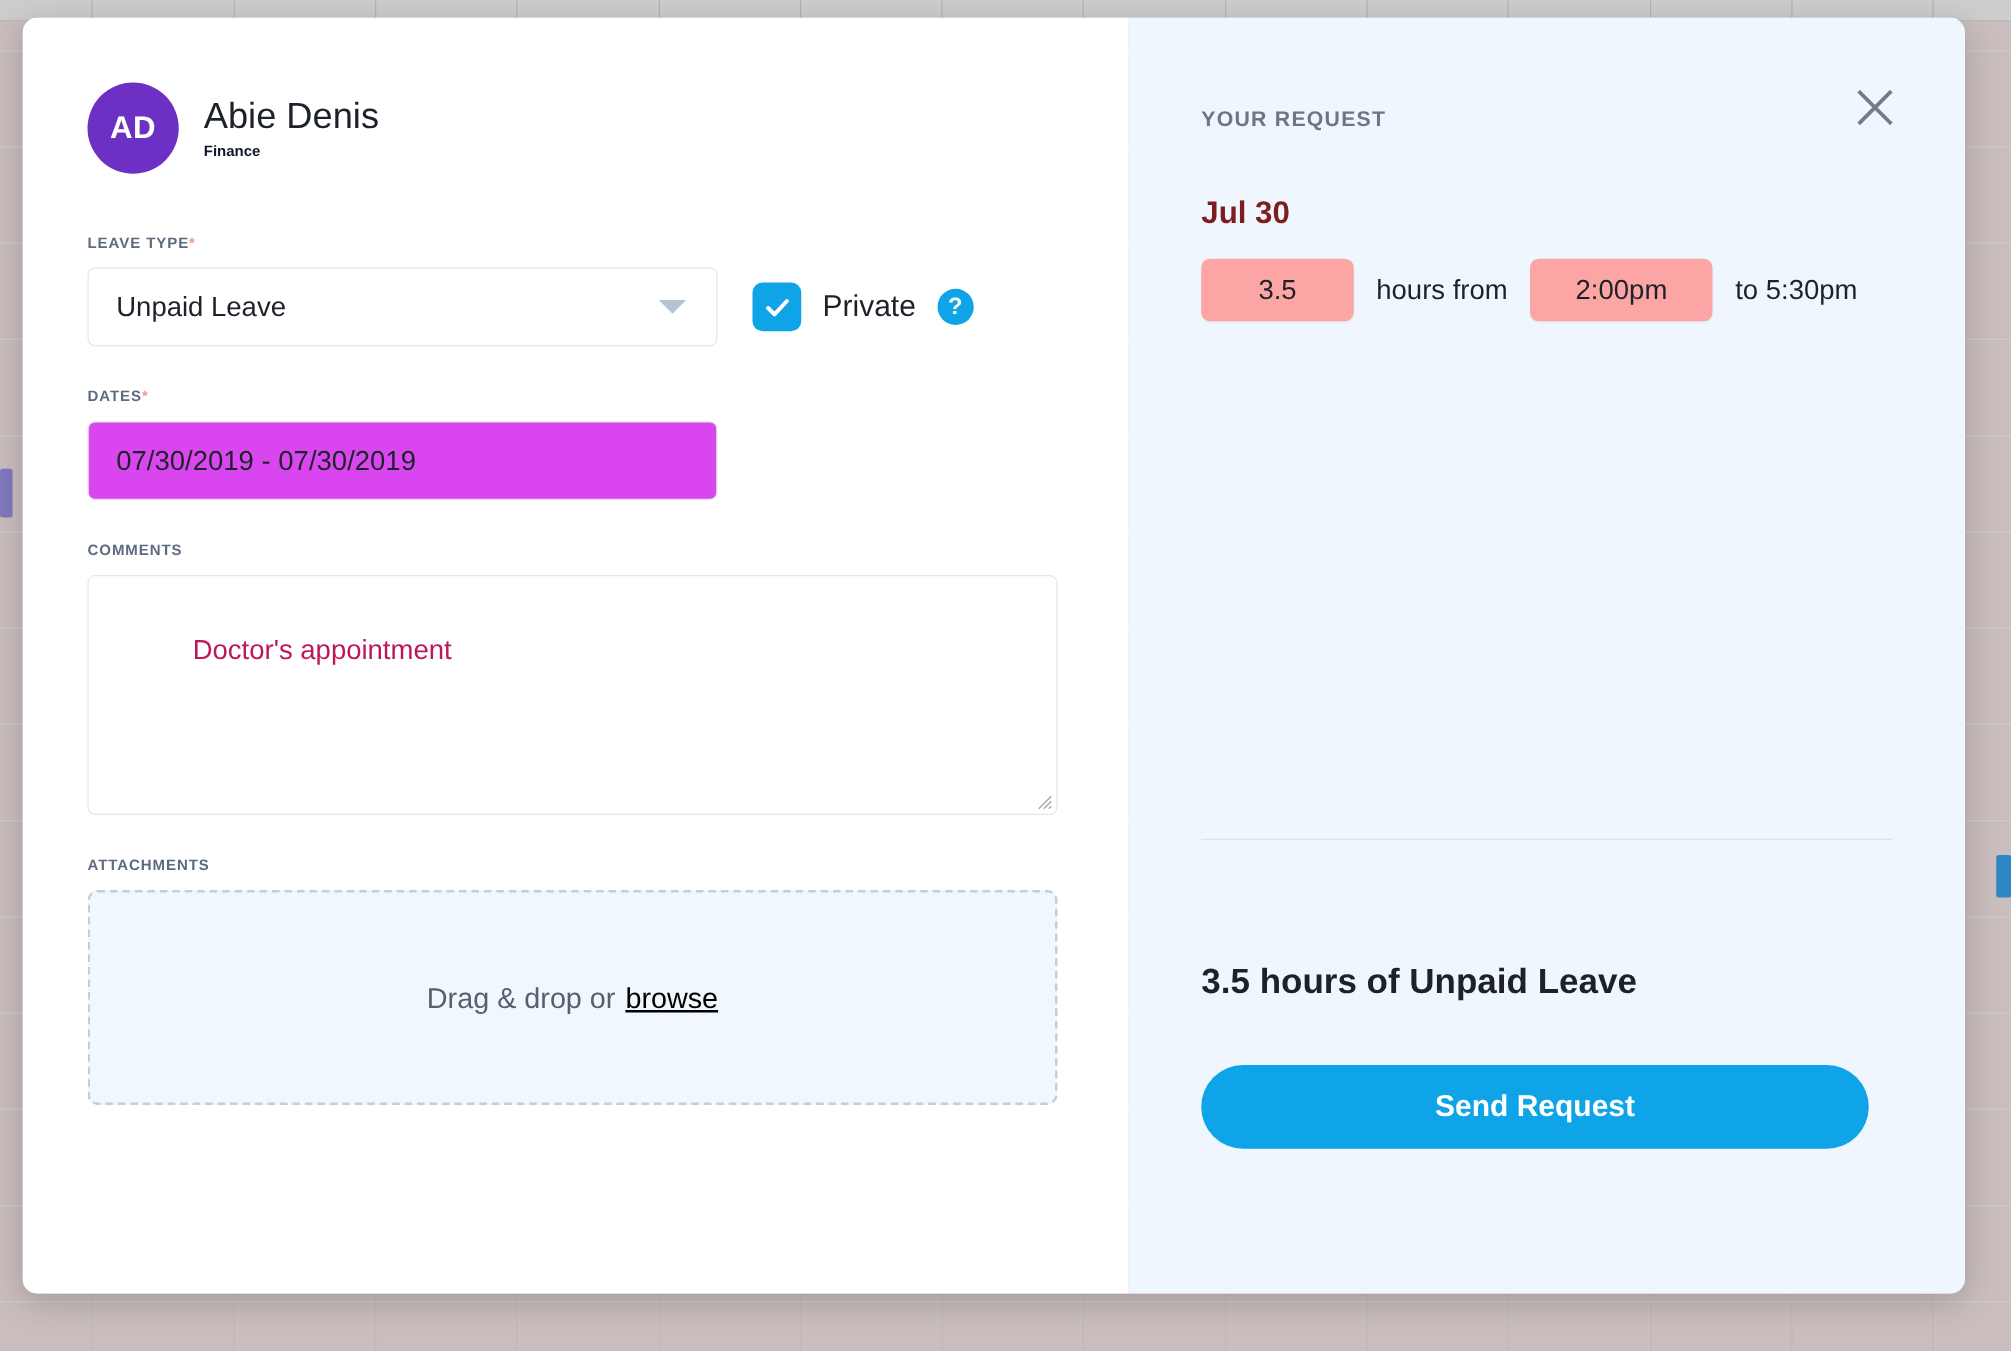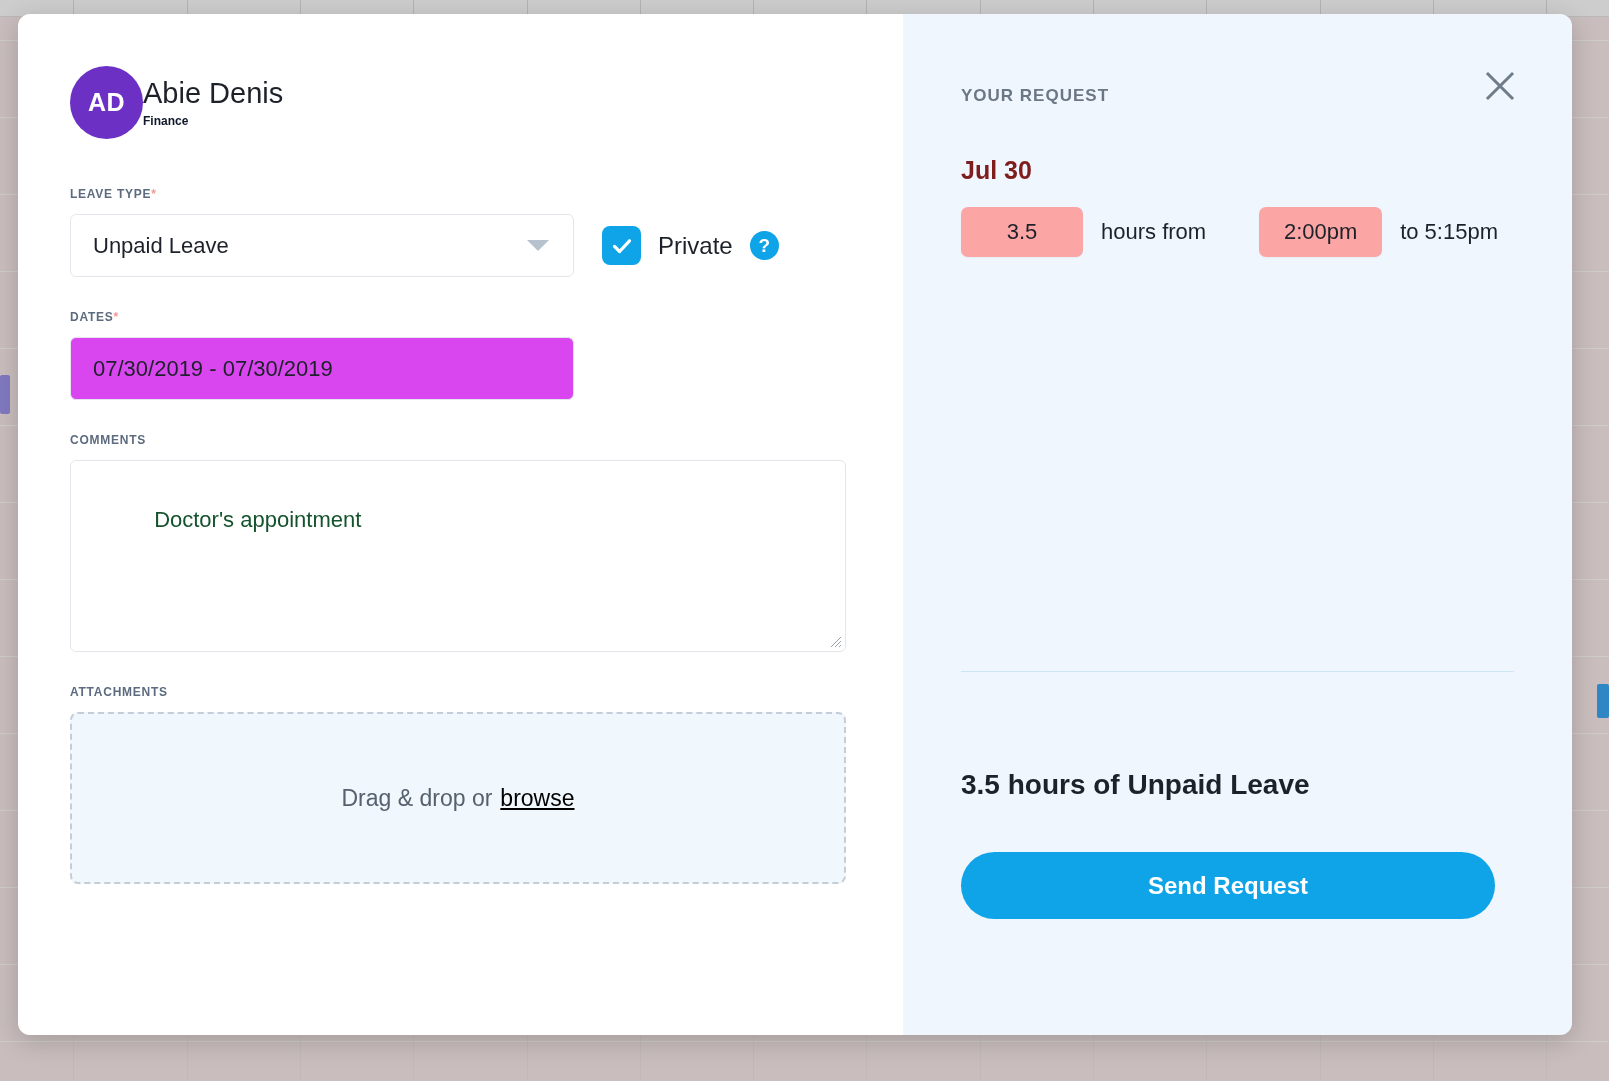--- a/index.html
+++ b/index.html
@@ -67,20 +67,21 @@
     width: 885px;
     background: #ffffff;
     padding: 52px 0 0 0;
     position: relative;
   }
   .inner { padding-left: 52px; padding-right: 40px; }
 
   #identity {
     display: flex;
     align-items: center;
+    gap: 20px;
     margin-bottom: 48px;
   }
   #avatar {
     width: 73px; height: 73px;
     border-radius: 50%;
     background: #6c31c4;
     color: #fff;
     display: flex;
     align-items: center;
     justify-content: center;
@@ -179,21 +180,21 @@
   }
 
   #comments-box {
     width: 776px;
     height: 192px;
     border: 1px solid #e3e7ec;
     border-radius: 6px;
     background: #fff;
     padding: 20px 22px;
     font-size: 22px;
-    color: #14532d;
+    color: #be185d;
     position: relative;
     white-space: pre-wrap;
     overflow: hidden;
   }
   #resize-handle {
     position: absolute;
     right: 3px; bottom: 3px;
     width: 14px; height: 14px;
   }
 
@@ -251,21 +252,21 @@
   .pill-input {
     background: #fca5a5;
     border-radius: 7px;
     height: 50px;
     display: flex;
     align-items: center;
     justify-content: center;
     box-shadow: 0 1px 2px rgba(0,0,0,.04);
   }
   #hours-input { width: 122px; }
-  #start-time-input { width: 123px; margin-left: 35px; }
+  #start-time-input { width: 146px; }
   #hours-from-label { margin: 0 18px; }
   #to-time-label { margin-left: 18px; }
 
   #summary-divider {
     position: absolute;
     left: 58px; right: 58px;
     top: 657px;
     height: 1px;
     background: #cfe6f4;
   }
@@ -422,21 +423,21 @@
     <div id="request-date">Jul 30</div>
 
     <div id="request-row">
       <div class="pill-input" id="hours-input">
         <span>3.5</span>
       </div>
       <span id="hours-from-label">hours from</span>
       <div class="pill-input" id="start-time-input">
         <span>2:00pm</span>
       </div>
-      <span id="to-time-label">to 5:15pm</span>
+      <span id="to-time-label">to 5:30pm</span>
     </div>
 
     <div id="summary-divider"></div>
 
     <div id="summary-total">3.5 hours of Unpaid Leave</div>
 
     <button id="send-btn">Send Request</button>
 
   </div>
 </div>

